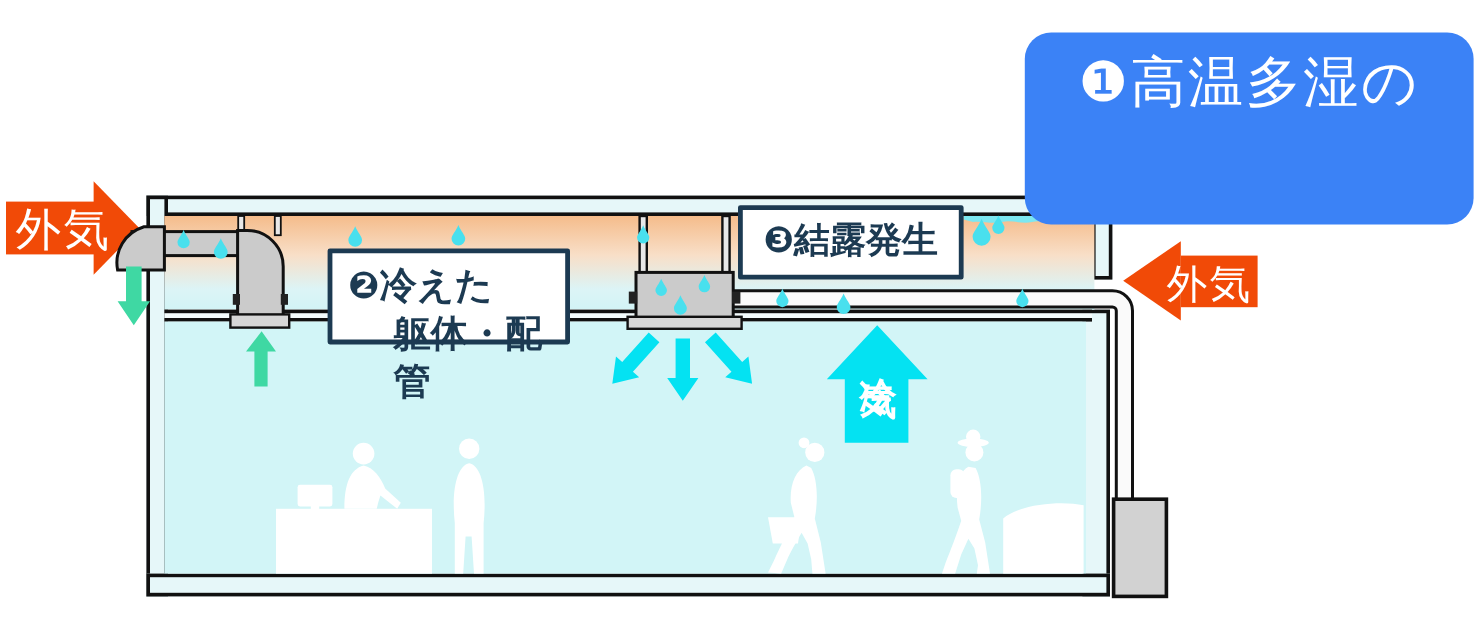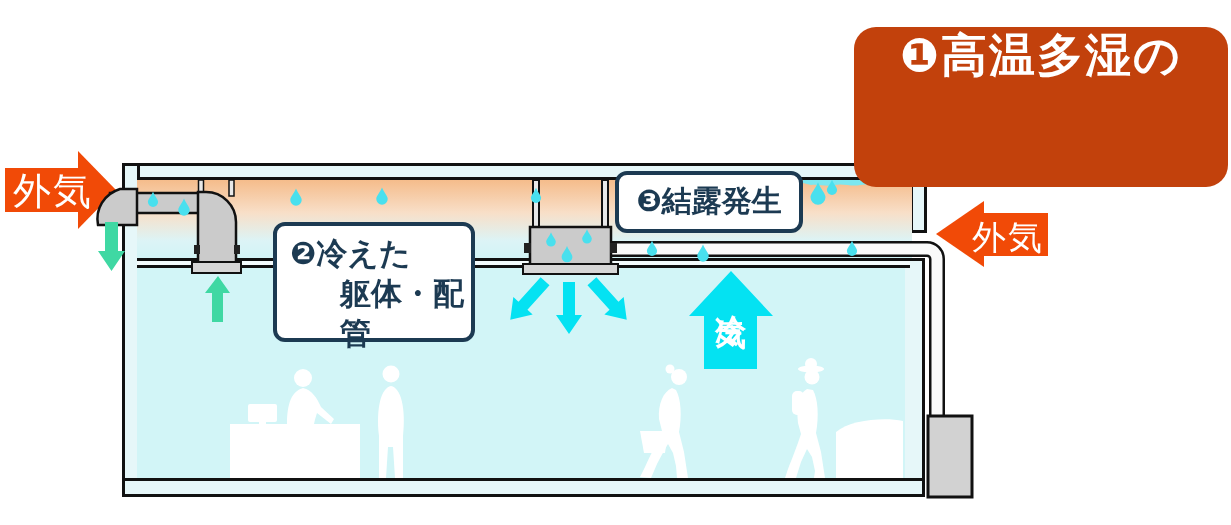--- a/index.html
+++ b/index.html
@@ -13,25 +13,25 @@
            border-top:3px solid #111;border-bottom:3px solid #111;box-sizing:border-box;}
   .room{position:absolute;left:137px;top:268px;width:768px;height:210px;background:#D2F5F7;}
   
   .z1{z-index:1}.z2{z-index:2}.z5{z-index:5}
   svg.art{position:absolute;left:0;top:0;z-index:3;}
   
   .oa-shaft{position:absolute;background:#F14A07;}
   .oa-head{position:absolute;width:0;height:0;}
   .oa-label{position:absolute;color:#fff;font-weight:400;letter-spacing:2px;line-height:1;}
   
-  .callout{position:absolute;background:#fff;border:4.5px solid #1C3A52;border-radius:12px;
+  .callout{position:absolute;background:#fff;border:4.5px solid #1C3A52;border-radius:2px;
            box-sizing:border-box;color:#1C3A52;font-weight:700;}
   .step1{position:absolute;left:854px;top:27px;width:374px;height:160px;border-radius:22px;
-         background:#c2410c;color:#fff;font-weight:700;text-align:center;
-         font-size:46px;line-height:57px;box-sizing:border-box;letter-spacing:2px;}
+         background:#3b82f6;color:#fff;font-weight:400;text-align:center;
+         font-size:46px;line-height:57px;padding-top:13px;box-sizing:border-box;letter-spacing:2px;}
   .cold-label{position:absolute;left:714px;top:290px;color:#fff;font-weight:700;font-size:31px;
               writing-mode:vertical-rl;text-orientation:upright;letter-spacing:6px;line-height:1.1;}
 </style>
 </head>
 <body>
 
 <div class="band z1" style="left:122px;top:163px;width:805px;height:17px;"></div>
 <div class="band z1" style="left:122px;top:163px;width:18px;height:334px;"></div>
 <div class="band z1" style="left:910px;top:163px;width:17px;height:70px;"></div>
 <div class="band z1" style="left:902px;top:258px;width:23px;height:239px;"></div>
@@ -122,23 +122,23 @@
     <path transform="translate(832,189) scale(0.85)" d="M0,-11 C2.5,-5 6,-2 6,1 A6,6 0 1 1 -6,1 C-6,-2 -2.5,-5 0,-11 Z"></path>
   </g>
 </svg>
 
 <div class="cold-label" style="z-index:4;">冷気</div>
 
 <div class="step1 z5">
   <div><span>❶</span><span>高温多湿の</span></div>
 </div>
 
-<div class="callout z5" style="left:273px;top:222px;width:202px;height:120px;font-size:31px;line-height:40px;padding:7px 0 0 13px;">
+<div class="callout z5" style="left:273px;top:207px;width:202px;height:80px;font-size:31px;line-height:40px;padding:7px 0 0 13px;">
   <div><span>❷</span><span>冷えた</span></div>
-  <div style="margin-left:50px;">躯体・配管</div>
+  <div style="margin-left:38px;">躯体・配管</div>
 </div>
 
 <div class="callout z5" style="left:615px;top:171px;width:188px;height:62px;font-size:30px;line-height:52px;text-align:center;">
   <span>❸</span><span>結露発生</span>
 </div>
 
 <div class="oa-head z5" style="left:936px;top:201px;border-top:33.5px solid transparent;border-bottom:33.5px solid transparent;border-right:48px solid #F14A07;"></div>
 <div class="oa-shaft z5" style="left:984px;top:213px;width:64px;height:43px;"></div>
 <div class="oa-label z5" style="left:966px;top:220px;width:84px;font-size:34px;text-align:center;">外気</div>
 

